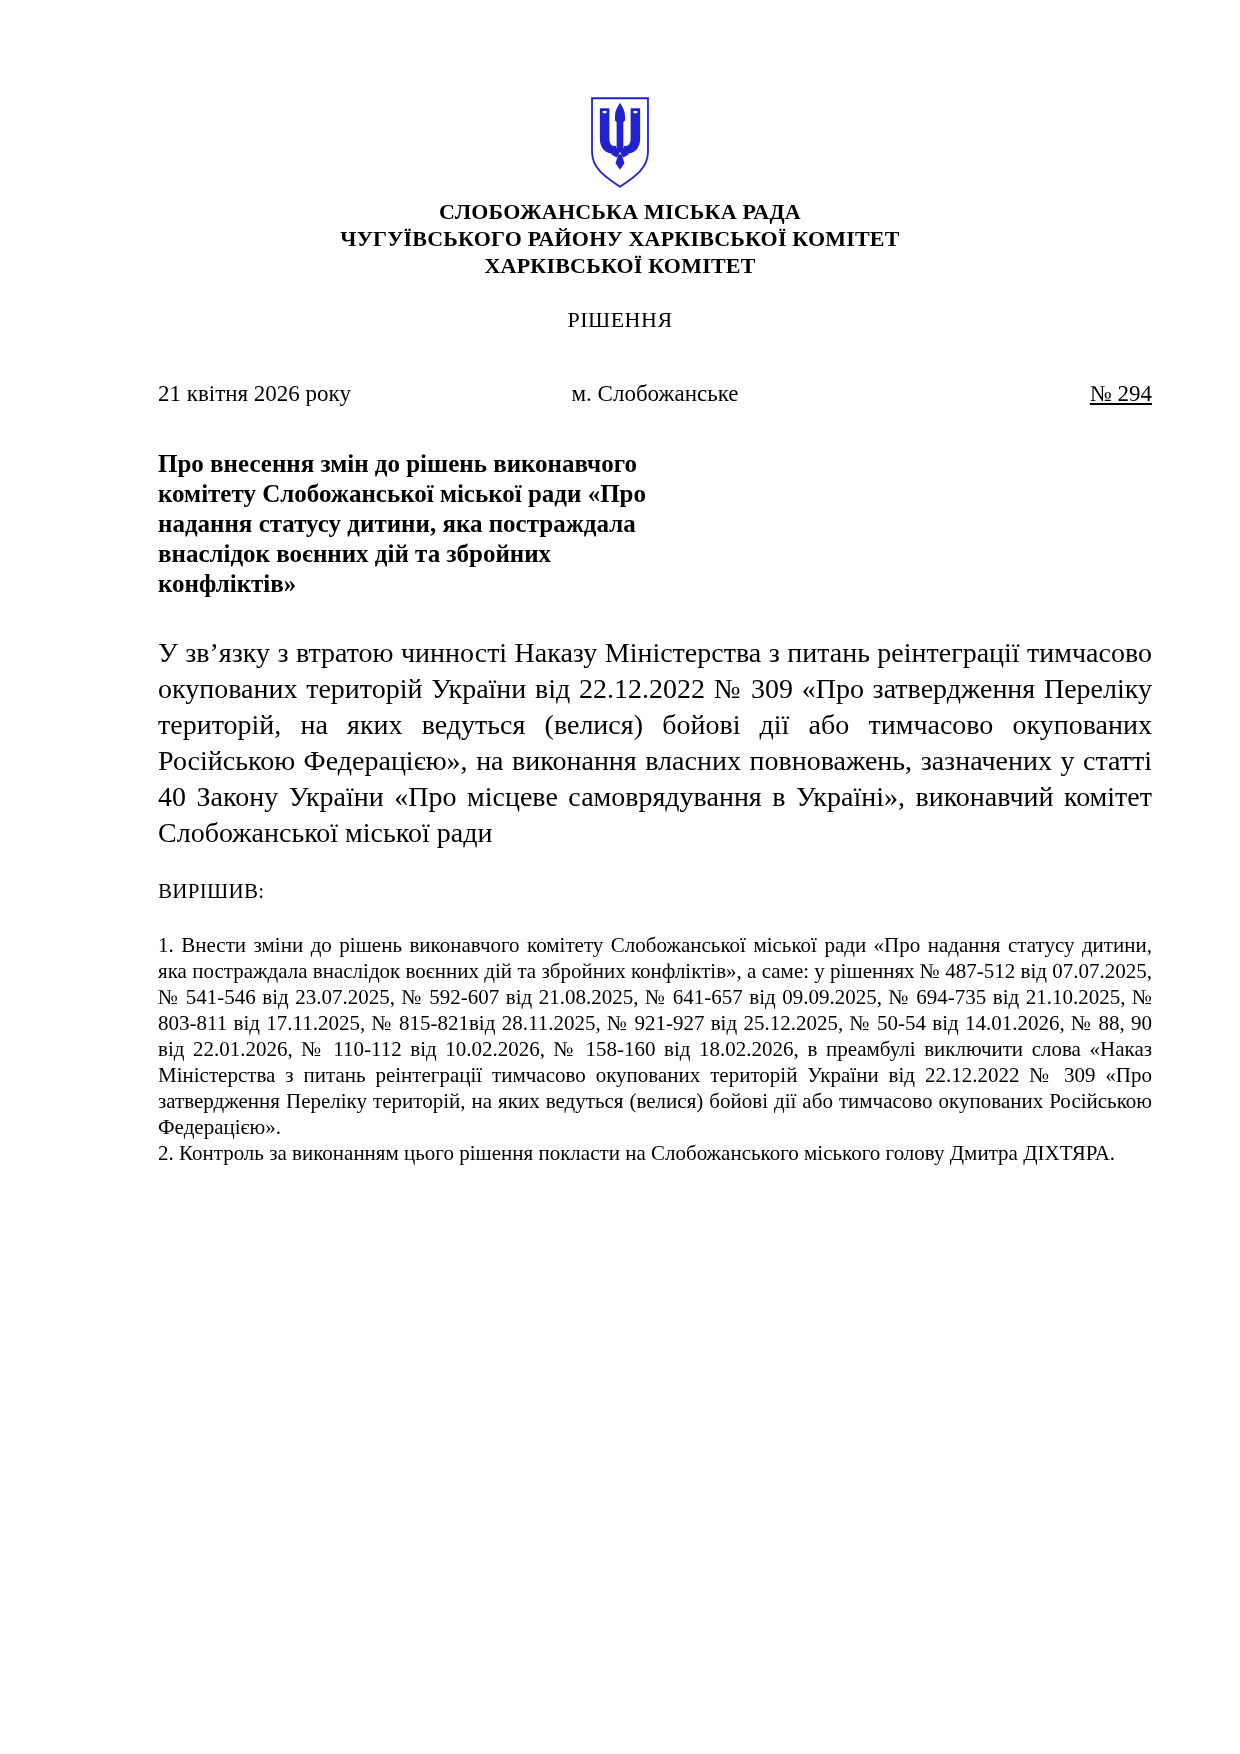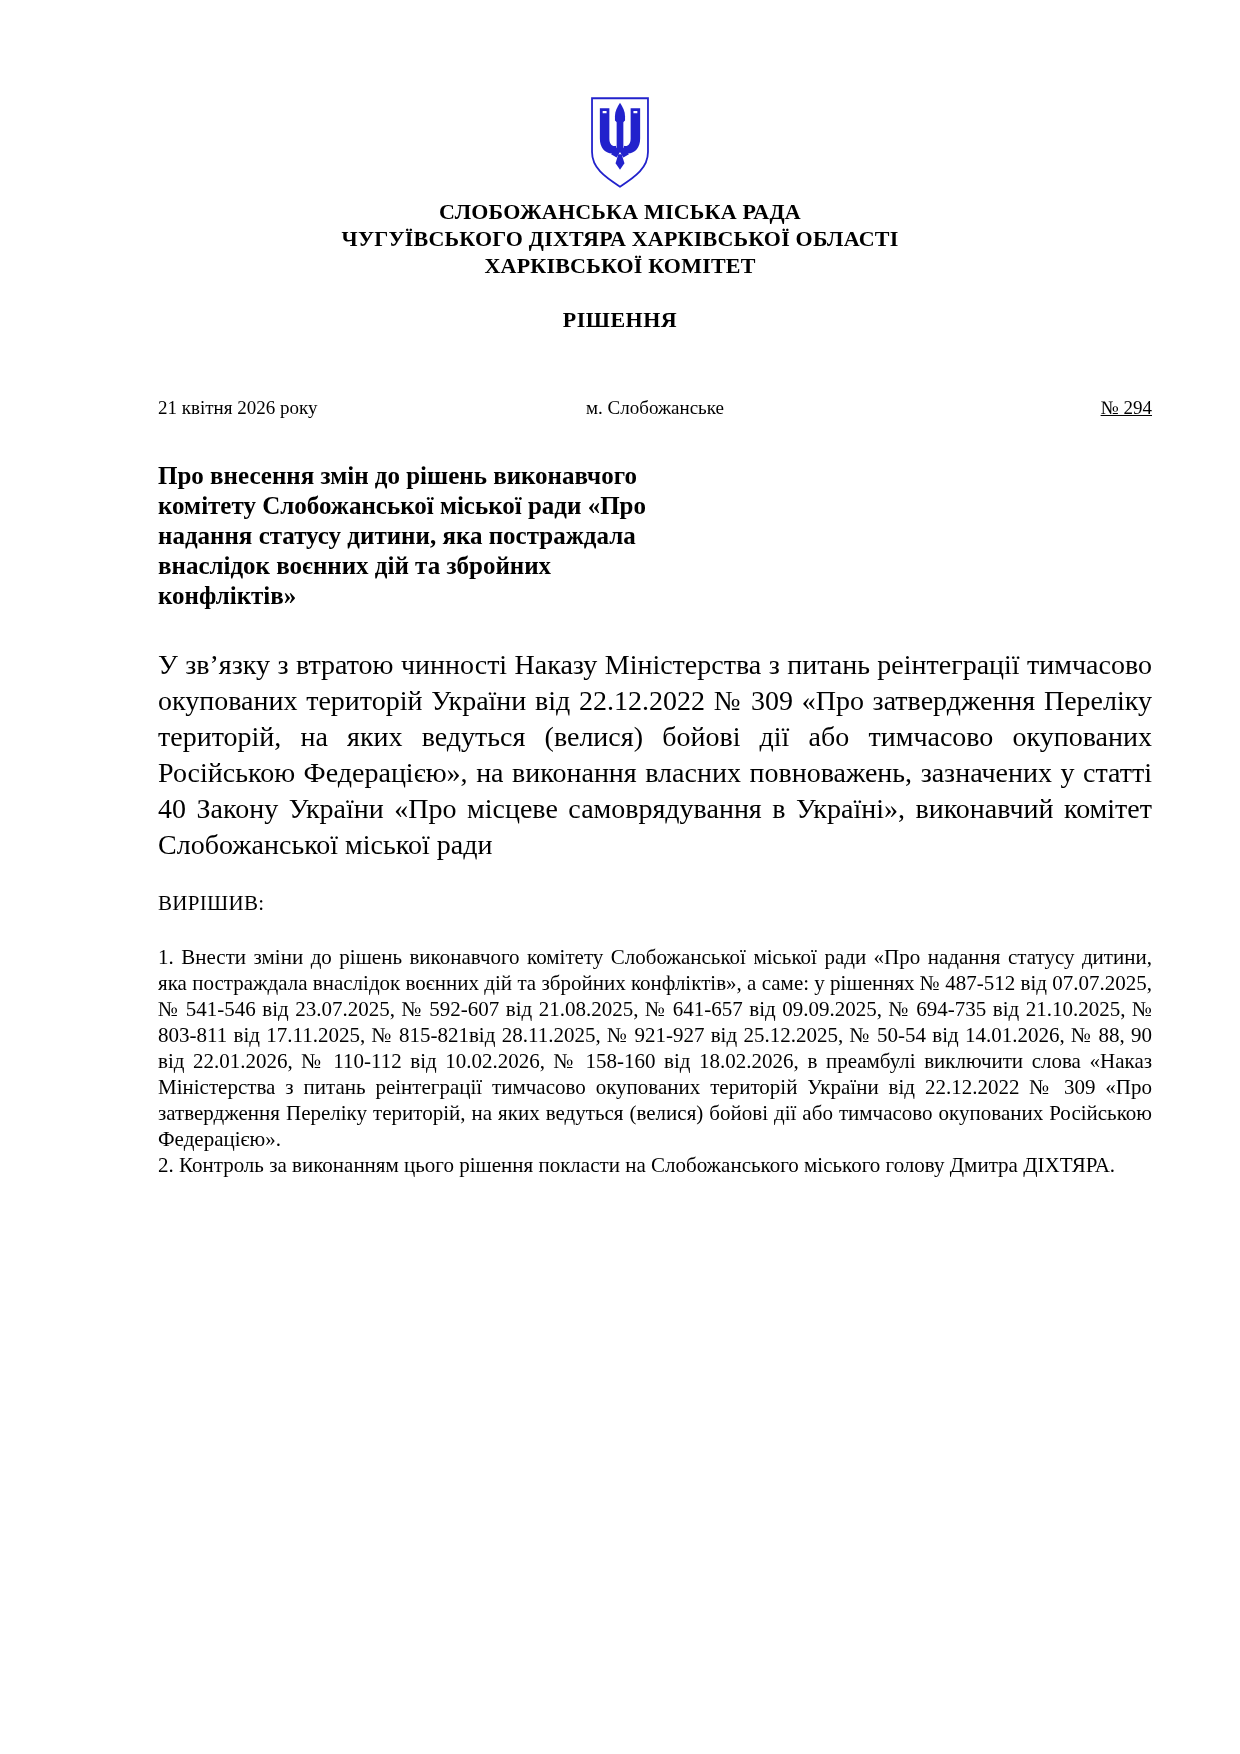--- a/index.html
+++ b/index.html
@@ -35,30 +35,30 @@
   }
   .org-header {
     margin-top: 8px;
     font-weight: bold;
     font-size: 22px;
     line-height: 27px;
     letter-spacing: 0.2px;
   }
   .doc-type {
     margin-top: 28px;
-    font-weight: bold;
+    font-weight: normal;
     font-size: 22px;
     letter-spacing: 0.5px;
   }
   .meta-row {
-    margin-top: 64px;
+    margin-top: 48px;
     display: grid;
     grid-template-columns: 1fr auto 1fr;
     align-items: baseline;
-    font-size: 19px;
+    font-size: 23px;
   }
   .meta-date { text-align: left; }
   .meta-place { text-align: center; }
   .meta-number { text-align: right; text-decoration: underline; }
   .subject {
     margin-top: 42px;
     font-weight: bold;
     font-size: 25px;
     line-height: 30px;
     max-width: 527px;
@@ -105,21 +105,21 @@
         <path d="M14 11 H22.5 V38 C22.5 43 25 45.5 28.5 44.5 L28.5 51 C19.5 53 14 47 14 38 Z M16.5 13.5 V15.5 H20 V13.5 Z" fill-rule="evenodd"></path>
         <path d="M50 11 H41.5 V38 C41.5 43 39 45.5 35.5 44.5 L35.5 51 C44.5 53 50 47 50 38 Z M47.5 13.5 V15.5 H44 V13.5 Z" fill-rule="evenodd"></path>
         <path d="M29 46 L24 52 L29 55 L32 50 L35 55 L40 52 L35 46 Z"></path>
         <path d="M30.5 52 L28 60 L32 66 L36 60 L33.5 52 Z"></path>
       </g>
     </svg>
   </div>
 
   <div class="full-bleed org-header">
     <div>СЛОБОЖАНСЬКА МІСЬКА РАДА</div>
-    <div>ЧУГУЇВСЬКОГО ДІХТЯРА ХАРКІВСЬКОЇ ОБЛАСТІ</div>
+    <div>ЧУГУЇВСЬКОГО РАЙОНУ ХАРКІВСЬКОЇ КОМІТЕТ</div>
     <div>ХАРКІВСЬКОЇ КОМІТЕТ</div>
   </div>
 
   <div class="full-bleed doc-type">РІШЕННЯ</div>
 
   <div class="meta-row">
     <div class="meta-date">21 квітня 2026 року</div>
     <div class="meta-place">м. Слобожанське</div>
     <div class="meta-number">№ 294</div>
   </div>

